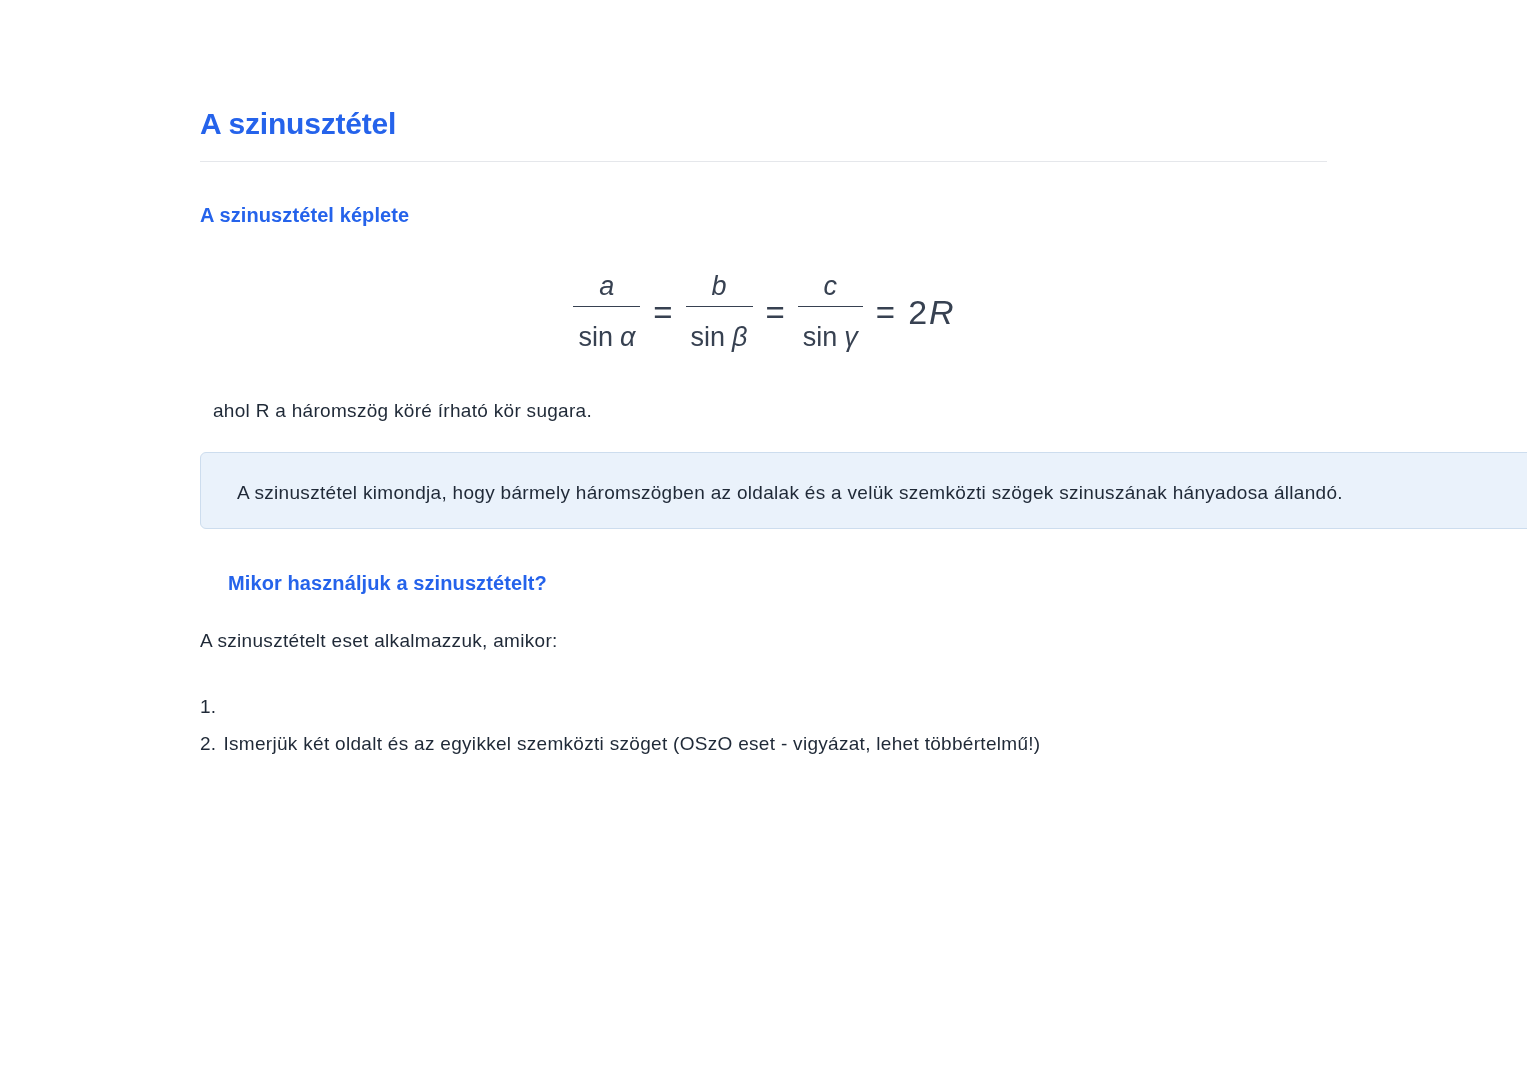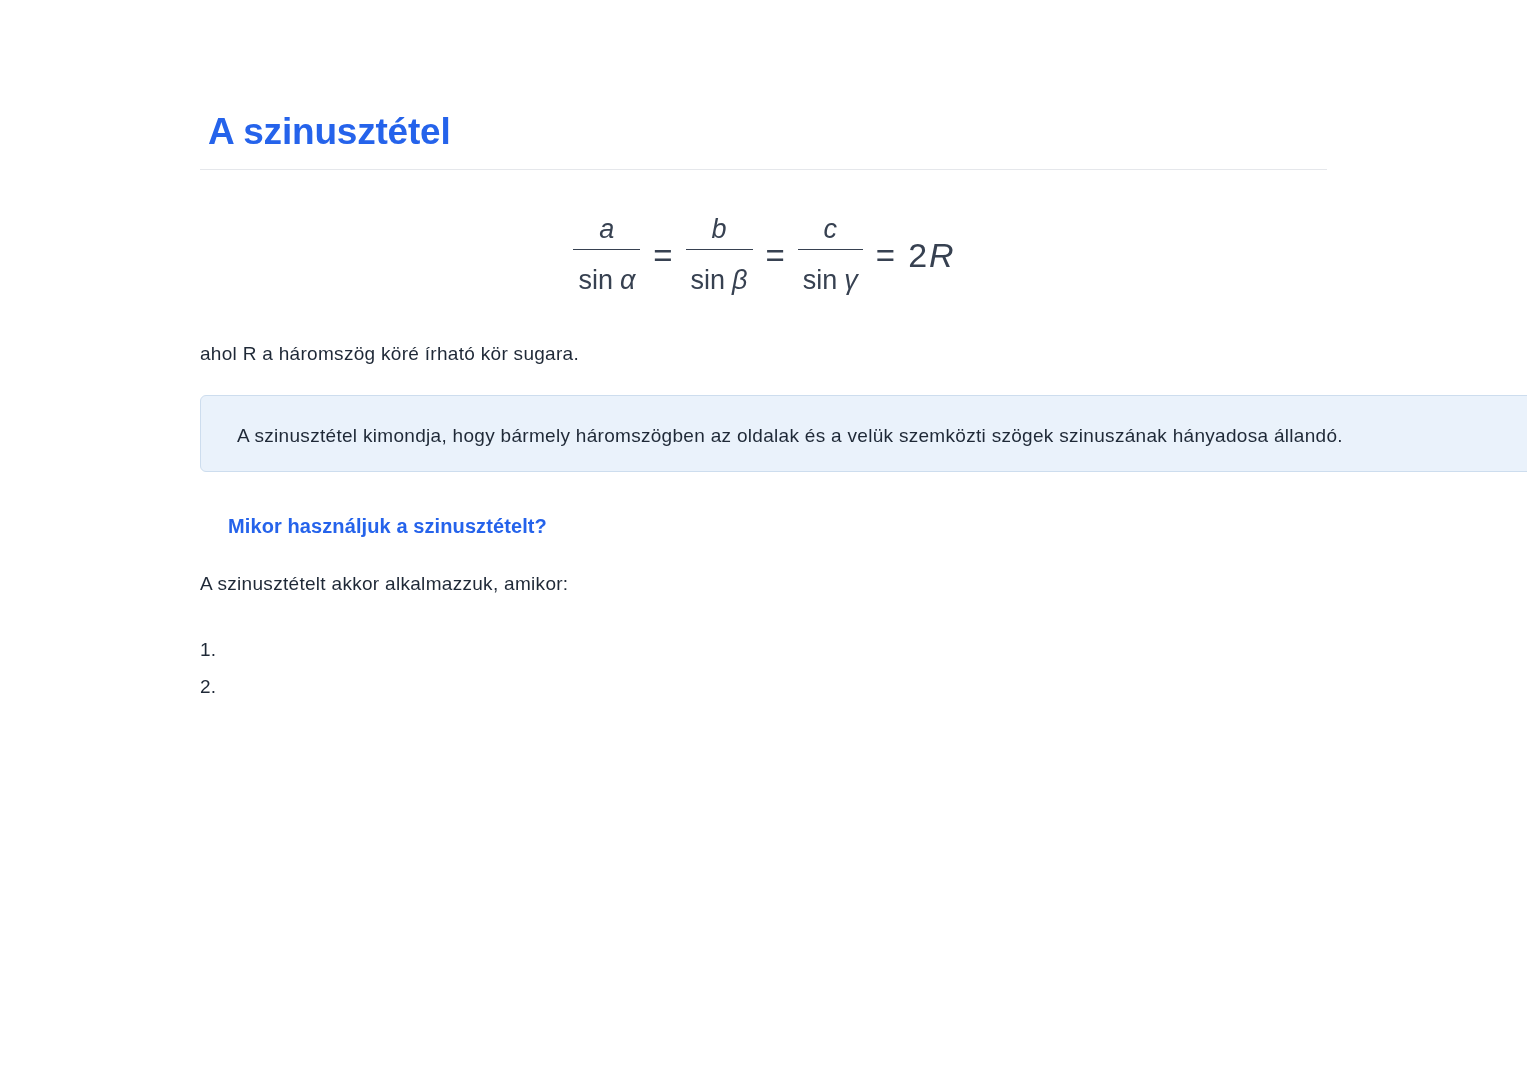--- a/index.html
+++ b/index.html
@@ -13,21 +13,21 @@
   *{box-sizing:border-box;}
   html,body{margin:0;padding:0;}
   body{
     width:1527px;height:1080px;background:#ffffff;overflow:hidden;
     font-family:"Liberation Sans","DejaVu Sans",sans-serif;
     color:var(--text);
   }
   .content{padding:108px 0 0 200px;}
 
   h1.page-title{
-    margin:8px;font-size:37px;line-height:32px;font-weight:700;
+    margin:0;font-size:30px;line-height:32px;font-weight:700;
     color:var(--accent);letter-spacing:-0.2px;
   }
   hr.divider{
     margin:21px 0 0;border:none;border-top:1.5px solid var(--divider);
     width:1127px;
   }
   h2.sub-heading{
     margin:0;font-size:20px;line-height:23px;font-weight:700;
     color:var(--accent);letter-spacing:0.1px;
   }
@@ -49,21 +49,21 @@
   .fn{font-style:normal;margin-right:7px;}
   .mvar{font-style:italic;}
   .eq{font-size:33px;margin:0 13px;line-height:1;}
   .rhs{font-size:34px;line-height:1;white-space:nowrap;}
   .rhs .coeff{font-style:normal;}
   .rhs .mvar{margin-left:2px;}
 
   p.body-text{
     margin:0;font-size:19px;line-height:22px;letter-spacing:0.3px;
   }
-  p.radius-note{margin-top:60px;}
+  p.radius-note{margin-top:60px;margin-left:13px;}
   p.usage-intro{margin-top:35px;}
 
   .callout{
     margin:30px 0 0;width:1355px;
     background:var(--callout-bg);
     border:1px solid var(--callout-border);
     border-radius:6px;
     padding:22px 36px 18px;
   }
   .callout p{
@@ -78,20 +78,21 @@
 </style>
 </head>
 <body>
 
 <div class="content">
 
   <h1 class="page-title">A szinusztétel</h1>
 
   <hr class="divider">
 
+  <h2 class="sub-heading formula-heading">A szinusztétel képlete</h2>
 
   <div class="math-row">
     <span class="frac">
       <span class="num mvar">a</span>
       <span class="den"><span class="fn">sin</span><span class="mvar">α</span></span>
     </span>
     <span class="eq">=</span>
     <span class="frac">
       <span class="num mvar">b</span>
       <span class="den"><span class="fn">sin</span><span class="mvar">β</span></span>
@@ -106,24 +107,25 @@
   </div>
 
   <p class="body-text radius-note">ahol R a háromszög köré írható kör sugara.</p>
 
   <div class="callout">
     <p>A szinusztétel kimondja, hogy bármely háromszögben az oldalak és a velük szemközti szögek szinuszának hányadosa állandó.</p>
   </div>
 
   <h2 class="sub-heading usage-heading">Mikor használjuk a szinusztételt?</h2>
 
-  <p class="body-text usage-intro">A szinusztételt akkor alkalmazzuk, amikor:</p>
+  <p class="body-text usage-intro">A szinusztételt eset alkalmazzuk, amikor:</p>
 
   <div class="num-list">
     <div class="li">
       <span class="marker">1.</span>
     </div>
     <div class="li">
       <span class="marker">2.</span>
+      <span>Ismerjük két oldalt és az egyikkel szemközti szöget (OSzO eset - vigyázat, lehet többértelmű!)</span>
     </div>
   </div>
 
 </div>
 
 </body></html>

